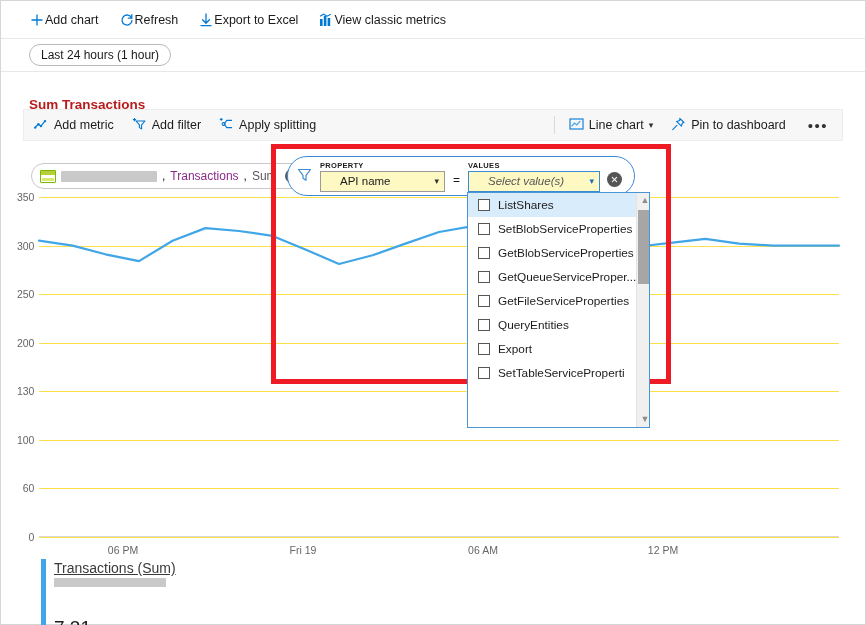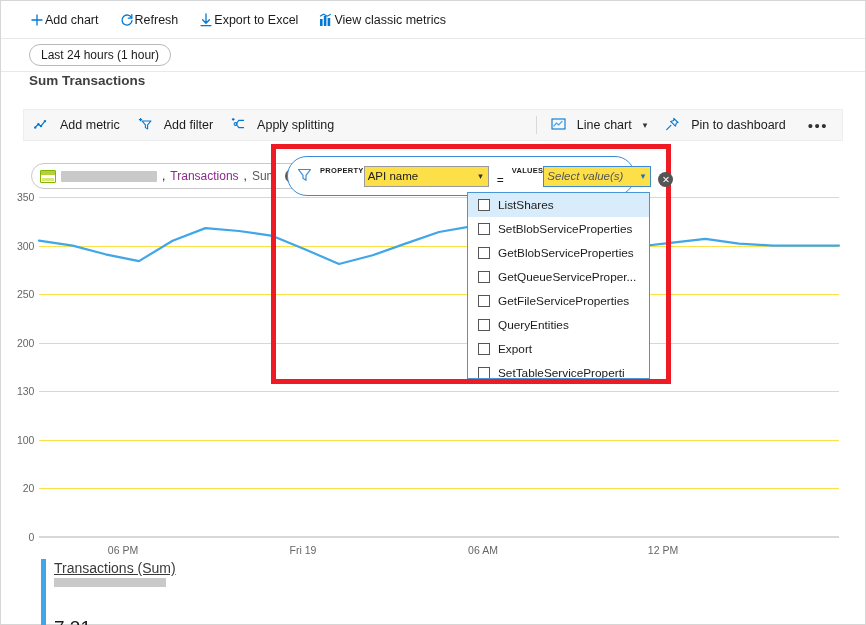--- a/index.html
+++ b/index.html
@@ -45,34 +45,34 @@
   .timepill {
     border: 1px solid #b9b9b9; border-radius: 12px;
     height: 22px; padding: 0 11px;
     display: flex; align-items: center;
     font-size: 12px; color: #1b1b1b;
     background: #fff; cursor: pointer;
   }
 
   
   .chart-title {
-    position: absolute; left: 28px; top: 72px;
-    font-size: 13.5px; font-weight: bold; color: #404040;
+    position: absolute; left: 28px; top: 96px;
+    font-size: 13.5px; font-weight: bold; color: #b91c1c;
   }
   .chart-toolbar {
     position: absolute; left: 22px; top: 108px;
     width: 820px; height: 32px;
     display: flex; align-items: center;
     background: #f7f7f7; border: 1px solid #ededed;
     padding: 0 10px;
   }
   .ct-left { display: flex; align-items: center; }
   .ct-right { display: flex; align-items: center; margin-left: auto; }
   .ctbtn {
-    display: flex; align-items: center; gap: 11px;
+    display: flex; align-items: center; gap: 5px;
     margin-right: 18px;
     font-size: 12.5px; color: #1b1b1b; cursor: pointer; white-space: nowrap;
   }
   .ct-sep { width:1px; height:18px; background:#d9d9d9; margin-right:14px; }
   .ellipsis { font-size: 15px; letter-spacing: 1.5px; color:#333; cursor:pointer; padding:0 4px;}
 
   
   .metric-pill {
     position: absolute; left: 30px; top: 162px;
     height: 26px; min-width: 240px;
@@ -112,48 +112,47 @@
   
   .filter-pill {
     position: absolute; left: 286px; top: 155px;
     width: 348px; height: 40px;
     border: 1px solid #3b8ad4; border-radius: 20px;
     background: #fff;
     display: flex; align-items: center;
     padding: 0 10px 0 8px; gap: 7px;
     z-index: 45;
   }
-  .fld { display:flex; }
+  .fld { display:flex; flex-direction:column; }
   .fld-lbl { font-size: 7.5px; font-weight:bold; color:#1b1b1b; letter-spacing:.3px; margin-bottom:1px;}
   .combo {
-    height: 21px; border: 1px solid #9a9a9a; background:#fde047;
+    height: 21px; border: 1px solid #9a9a9a; background:#fef9c3;
     display:flex; align-items:center; justify-content:space-between;
-    padding: 0 5px 0 3px; font-size: 11.5px; color:#1b1b1b; cursor:pointer;
+    padding: 0 5px 0 19px; font-size: 11.5px; color:#1b1b1b; cursor:pointer;
   }
   .combo.prop { width: 125px; }
-  .combo.vals { width: 108px; border-color:#3b8ad4; }
+  .combo.vals { width: 132px; border-color:#3b8ad4; }
   .combo .ph { color:#555; font-style: italic; }
   .eq { font-size: 12px; color:#1b1b1b; padding: 8px 1px 0 1px; }
   .fx {
     width: 15px; height: 15px; border-radius:50%;
     background:#555; color:#fff; font-size:9.5px;
     display:flex; align-items:center; justify-content:center;
     margin-top: 7px; cursor:pointer; flex:none;
   }
   .caret { font-size: 9px; color:#333; }
   .caret-blue { font-size: 9px; color:#1b6ec2; }
 
   
   .dropdown {
     position: absolute; left: 466px; top: 191px;
-    width: 183px; height: 187px;
+    width: 183px; height: 236px;
     background: #fff; border: 1px solid #4a95d6;
     z-index: 46; overflow: hidden;
     display: flex;
-    flex-direction: column;
   }
   .dd-list { flex: 1 1 auto; }
   .dd-item {
     height: 24px; display:flex; align-items:center; gap:8px;
     padding-left: 10px; font-size: 11.8px; color:#1b1b1b; cursor:pointer;
   }
   .dd-item.sel { background: #d9ecfb; }
   .dd-cb {
     width: 12px; height: 12px; border: 1px solid #565656; background:#fff; flex:none;
   }
@@ -333,21 +332,21 @@
     <div class="gridline" style="top:42.85%">
         <span class="ylab">200</span>
       </div>
     <div class="gridline" style="top:57.14%">
         <span class="ylab">130</span>
       </div>
     <div class="gridline" style="top:71.42%">
         <span class="ylab">100</span>
       </div>
     <div class="gridline" style="top:85.71%">
-        <span class="ylab">20</span>
+        <span class="ylab">60</span>
       </div>
     <div class="gridline" style="top:100%">
         <span class="ylab">0</span>
       </div>
     <div class="xaxis-line"></div>
 
     <svg class="series" viewBox="0 0 800 340" preserveAspectRatio="none">
       <polyline id="series-path" fill="none" stroke="#40a6e8" stroke-width="2.2" stroke-linejoin="round" stroke-linecap="round" vector-effect="non-scaling-stroke" points="0.0,43.7 33.6,48.6 66.4,57.3 100.0,64.1 133.6,43.7 166.4,31.1 200.0,34.0 233.6,38.9 266.4,52.5 300.0,67.0 333.6,58.3 366.4,46.6 400.0,35.0 433.6,29.1 466.4,31.1 500.0,35.9 533.6,45.7 566.4,52.5 600.0,49.5 633.6,45.7 666.4,41.8 700.0,46.6 733.6,48.6 766.4,48.6 800.0,48.6"></polyline>
     </svg>
 

